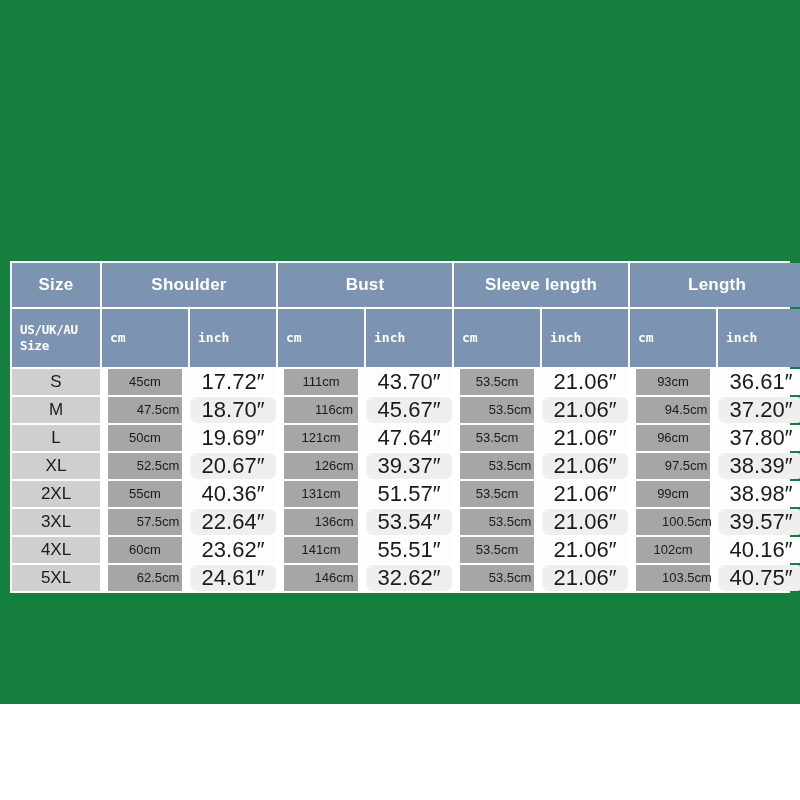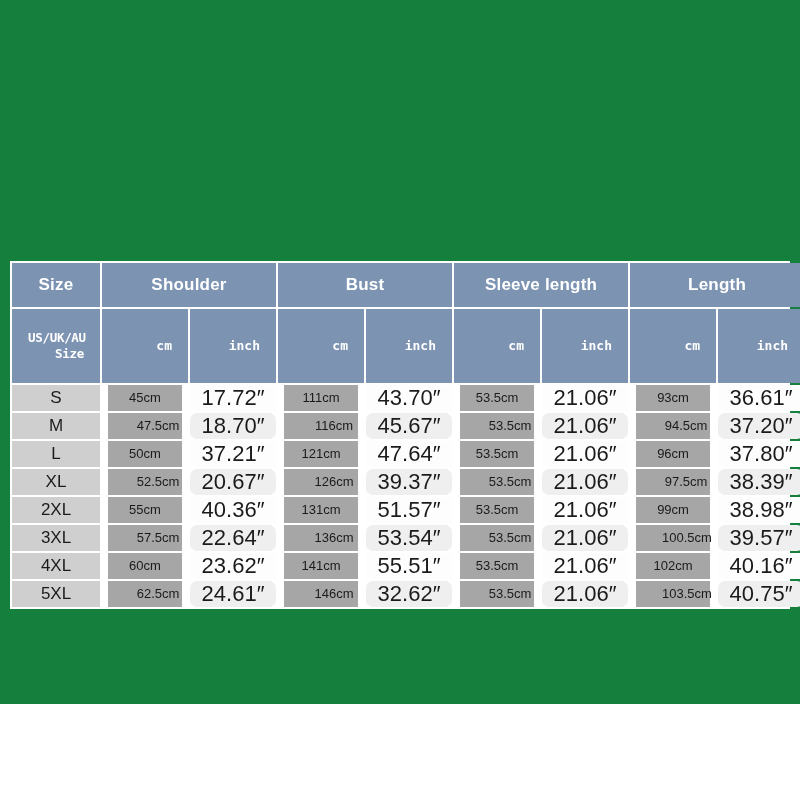--- a/index.html
+++ b/index.html
@@ -53,23 +53,23 @@
     border: 0;
   }
 
   tr.head-unit th {
     background: #7d93b2;
     color: #ffffff;
     font-family: "DejaVu Sans Mono", monospace;
     font-weight: bold;
     font-size: 13px;
     height: 42px;
-    text-align: right;
+    text-align: left;
     vertical-align: middle;
-    padding: 16px;
+    padding: 8px;
     border: 0;
     line-height: 1.25;
   }
 
   tr.head-unit th.size-head {
     font-size: 12.5px;
     letter-spacing: -0.3px;
   }
 
   
@@ -204,21 +204,21 @@
             <td class="cm-cell">
               <span class="cm-inner">94.5cm</span>
             </td>
             <td class="inch-cell">37.20″</td>
           </tr>
           <tr>
             <td class="size-cell">L</td>
             <td class="cm-cell">
               <span class="cm-inner">50cm</span>
             </td>
-            <td class="inch-cell">37.21″</td>
+            <td class="inch-cell">19.69″</td>
             <td class="cm-cell">
               <span class="cm-inner">121cm</span>
             </td>
             <td class="inch-cell">47.64″</td>
             <td class="cm-cell">
               <span class="cm-inner">53.5cm</span>
             </td>
             <td class="inch-cell">21.06″</td>
             <td class="cm-cell">
               <span class="cm-inner">96cm</span>

